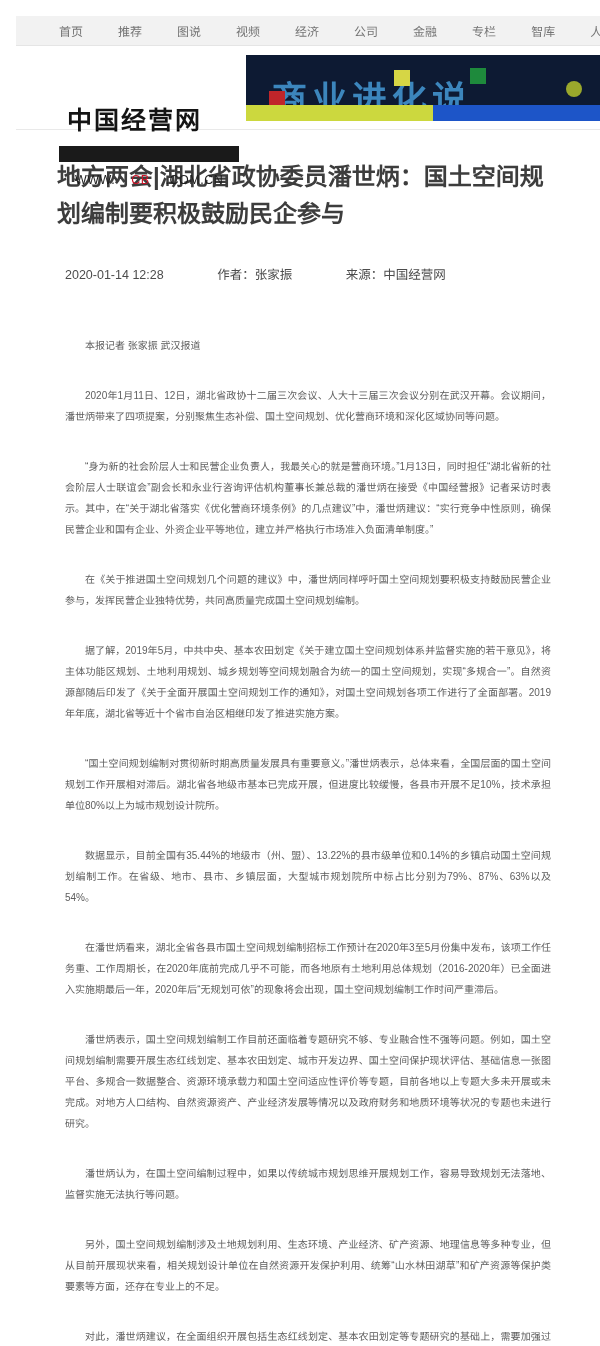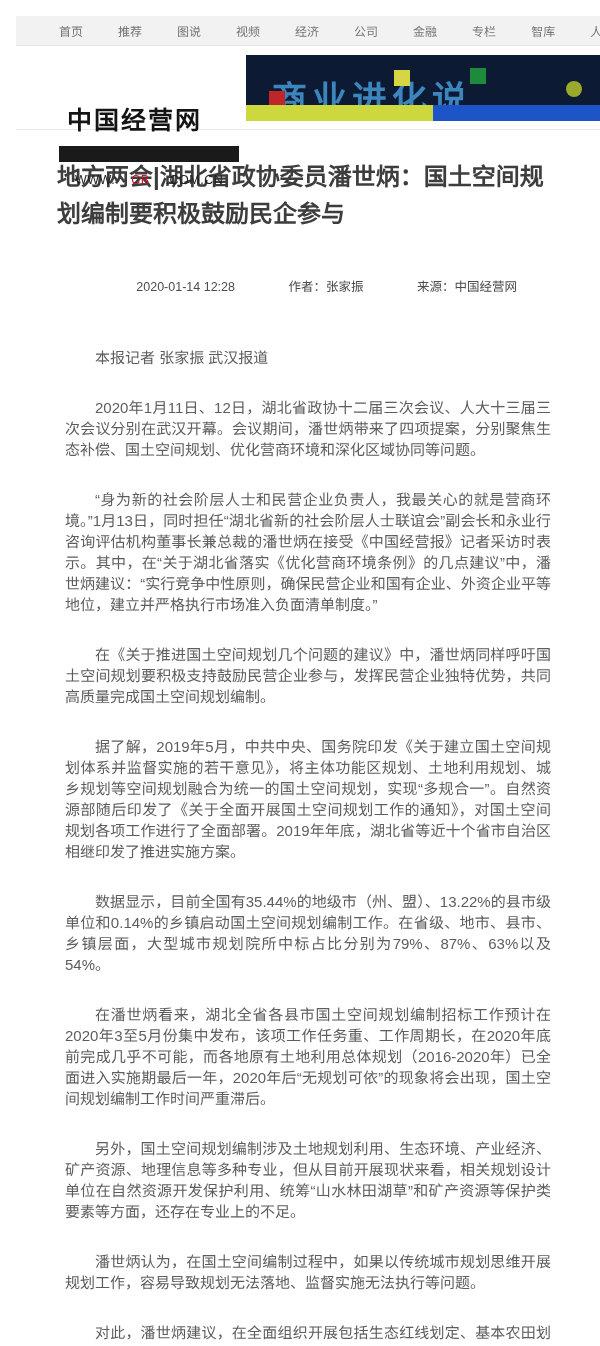--- a/index.html
+++ b/index.html
@@ -56,26 +56,26 @@
 
   .breadcrumb { margin-top:26px; font-size:13px; color:#bbbbbb; }
   .breadcrumb a { color:#cf5c5c; text-decoration:none; cursor:pointer; }
   .breadcrumb .sep { margin:0 6px; color:#c98b8b; font-size:12px; }
   .breadcrumb .current { color:#c98f8f; }
 
   .article-title {
     margin-top:20px; font-size:24px; font-weight:bold; color:#3d3d3d; line-height:1.55;
   }
 
-  .meta { margin-top:28px; font-size:12.5px; color:#4c4c4c;text-align:right; }
+  .meta { margin-top:16px; font-size:12.5px; color:#4c4c4c; }
   .meta span { margin-right:34px; }
 
   .article { margin-top:28px; }
   .article p {
-    font-size:15px; color:#5d5d5d; line-height:21px;
+    font-size:10px; color:#5d5d5d; line-height:21px;
     text-indent:2em; margin-bottom:13px; text-align:justify;
   }
 </style>
 </head>
 <body>
 
 <nav class="topnav">
   <span>首页</span>
   <span>推荐</span>
   <span>图说</span>
@@ -120,23 +120,25 @@
     <span>2020-01-14 12:28</span>
     <span>作者：张家振</span>
     <span>来源：中国经营网</span>
   </div>
 
   <article class="article">
     <p>本报记者 张家振 武汉报道</p>
     <p>2020年1月11日、12日，湖北省政协十二届三次会议、人大十三届三次会议分别在武汉开幕。会议期间，潘世炳带来了四项提案，分别聚焦生态补偿、国土空间规划、优化营商环境和深化区域协同等问题。</p>
     <p>“身为新的社会阶层人士和民营企业负责人，我最关心的就是营商环境。”1月13日，同时担任“湖北省新的社会阶层人士联谊会”副会长和永业行咨询评估机构董事长兼总裁的潘世炳在接受《中国经营报》记者采访时表示。其中，在“关于湖北省落实《优化营商环境条例》的几点建议”中，潘世炳建议：“实行竞争中性原则，确保民营企业和国有企业、外资企业平等地位，建立并严格执行市场准入负面清单制度。”</p>
     <p>在《关于推进国土空间规划几个问题的建议》中，潘世炳同样呼吁国土空间规划要积极支持鼓励民营企业参与，发挥民营企业独特优势，共同高质量完成国土空间规划编制。</p>
-    <p>据了解，2019年5月，中共中央、国务院印发《关于建立国土空间规划体系并监督实施的若干意见》，将主体功能区规划、土地利用规划、城乡规划等空间规划融合为统一的国土空间规划，实现“多规合一”。自然资源部随后印发了《关于全面开展国土空间规划工作的通知》，对国土空间规划各项工作进行了全面部署。2019年年底，湖北省等近十个省市自治区相继印发了推进实施方案。</p>
+    <p>据了解，2019年5月，中共中央、基本农田划定《关于建立国土空间规划体系并监督实施的若干意见》，将主体功能区规划、土地利用规划、城乡规划等空间规划融合为统一的国土空间规划，实现“多规合一”。自然资源部随后印发了《关于全面开展国土空间规划工作的通知》，对国土空间规划各项工作进行了全面部署。2019年年底，湖北省等近十个省市自治区相继印发了推进实施方案。</p>
+    <p>“国土空间规划编制对贯彻新时期高质量发展具有重要意义。”潘世炳表示，总体来看，全国层面的国土空间规划工作开展相对滞后。湖北省各地级市基本已完成开展，但进度比较缓慢，各县市开展不足10%，技术承担单位80%以上为城市规划设计院所。</p>
     <p>数据显示，目前全国有35.44%的地级市（州、盟）、13.22%的县市级单位和0.14%的乡镇启动国土空间规划编制工作。在省级、地市、县市、乡镇层面，大型城市规划院所中标占比分别为79%、87%、63%以及54%。</p>
     <p>在潘世炳看来，湖北全省各县市国土空间规划编制招标工作预计在2020年3至5月份集中发布，该项工作任务重、工作周期长，在2020年底前完成几乎不可能，而各地原有土地利用总体规划（2016-2020年）已全面进入实施期最后一年，2020年后“无规划可依”的现象将会出现，国土空间规划编制工作时间严重滞后。</p>
+    <p>潘世炳表示，国土空间规划编制工作目前还面临着专题研究不够、专业融合性不强等问题。例如，国土空间规划编制需要开展生态红线划定、基本农田划定、城市开发边界、国土空间保护现状评估、基础信息一张图平台、多规合一数据整合、资源环境承载力和国土空间适应性评价等专题，目前各地以上专题大多未开展或未完成。对地方人口结构、自然资源资产、产业经济发展等情况以及政府财务和地质环境等状况的专题也未进行研究。</p>
+    <p>潘世炳认为，在国土空间编制过程中，如果以传统城市规划思维开展规划工作，容易导致规划无法落地、监督实施无法执行等问题。</p>
     <p>另外，国土空间规划编制涉及土地规划利用、生态环境、产业经济、矿产资源、地理信息等多种专业，但从目前开展现状来看，相关规划设计单位在自然资源开发保护利用、统筹“山水林田湖草”和矿产资源等保护类要素等方面，还存在专业上的不足。</p>
-    <p>潘世炳认为，在国土空间编制过程中，如果以传统城市规划思维开展规划工作，容易导致规划无法落地、监督实施无法执行等问题。</p>
     <p>对此，潘世炳建议，在全面组织开展包括生态红线划定、基本农田划定等专题研究的基础上，需要加强过多专业融合，对地方人口结构。</p>
     <p>在潘世炳看来，开展国土空间规划编制工作要加强城市规划、土地规划利用、生态环境、产业经济、矿产资源、地理信息等多专业融合。在招投标工作中，要求原来的城市规划和土地利用规划等进行联合投标，强化不同专业的融合和合作要求。</p>
 
   </article>
 
 </main>
 
 </body></html>

